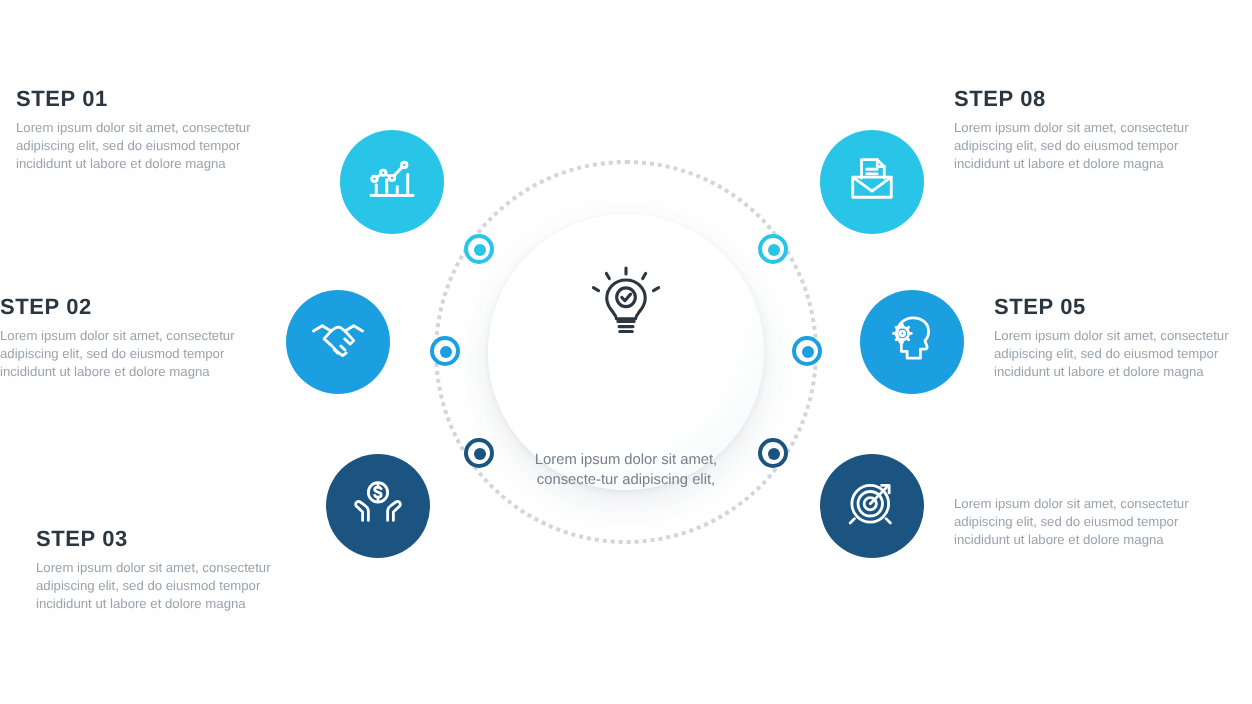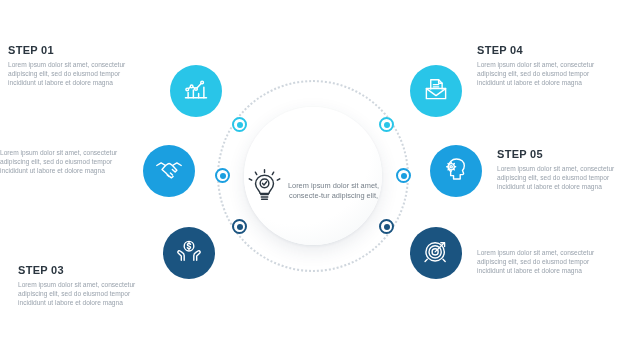--- a/index.html
+++ b/index.html
@@ -32,22 +32,23 @@
   .center-disc {
     position: absolute;
     left: 244px;
     top: 107px;
     width: 138px;
     height: 138px;
     border-radius: 50%;
     background: radial-gradient(circle at 38% 32%, #ffffff 0%, #ffffff 58%, #f6f8f9 86%, #eef1f4 100%);
     box-shadow: 0 6px 18px rgba(40,60,90,0.10), 0 1px 3px rgba(40,60,90,0.07);
     display: flex;
+    flex-direction: column;
     align-items: center;
-    justify-content: center;
+    justify-content: space-between;
     padding-top: 22px;
   }
   .center-icon { width: 44px; height: 44px; }
   .center-text {
     margin-top: 8px;
     width: 104px;
     text-align: center;
     font-size: 7.4px;
     line-height: 10px;
     color: #77808a;
@@ -239,30 +240,31 @@
   <div class="cdot navy d6">
       <i></i>
     </div>
 
   <div class="block left b1">
     <div class="title">STEP 01</div>
     <div class="body">Lorem ipsum dolor sit amet, consectetur adipiscing elit, sed do eiusmod tempor incididunt ut labore et dolore magna</div>
   </div>
 
   <div class="block left b2">
+    <div class="title">STEP 02</div>
     <div class="body">Lorem ipsum dolor sit amet, consectetur adipiscing elit, sed do eiusmod tempor incididunt ut labore et dolore magna</div>
   </div>
 
   <div class="block left b3">
     <div class="title">STEP 03</div>
     <div class="body">Lorem ipsum dolor sit amet, consectetur adipiscing elit, sed do eiusmod tempor incididunt ut labore et dolore magna</div>
   </div>
 
   <div class="block right b4">
-    <div class="title">STEP 04</div>
+    <div class="title">STEP 08</div>
     <div class="body">Lorem ipsum dolor sit amet, consectetur adipiscing elit, sed do eiusmod tempor incididunt ut labore et dolore magna</div>
   </div>
 
   <div class="block right b5">
     <div class="title">STEP 05</div>
     <div class="body">Lorem ipsum dolor sit amet, consectetur adipiscing elit, sed do eiusmod tempor incididunt ut labore et dolore magna</div>
   </div>
 
   <div class="block right b6">
     <div class="body">Lorem ipsum dolor sit amet, consectetur adipiscing elit, sed do eiusmod tempor incididunt ut labore et dolore magna</div>

